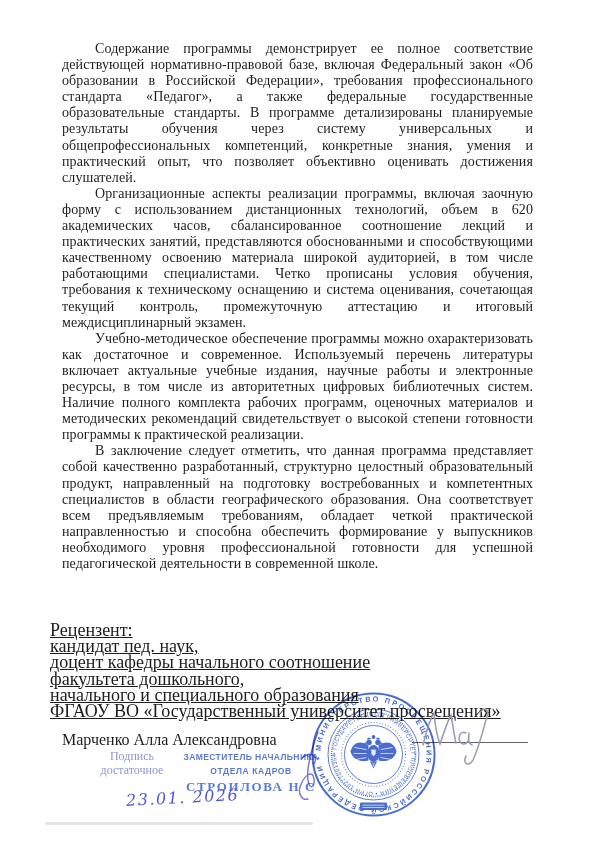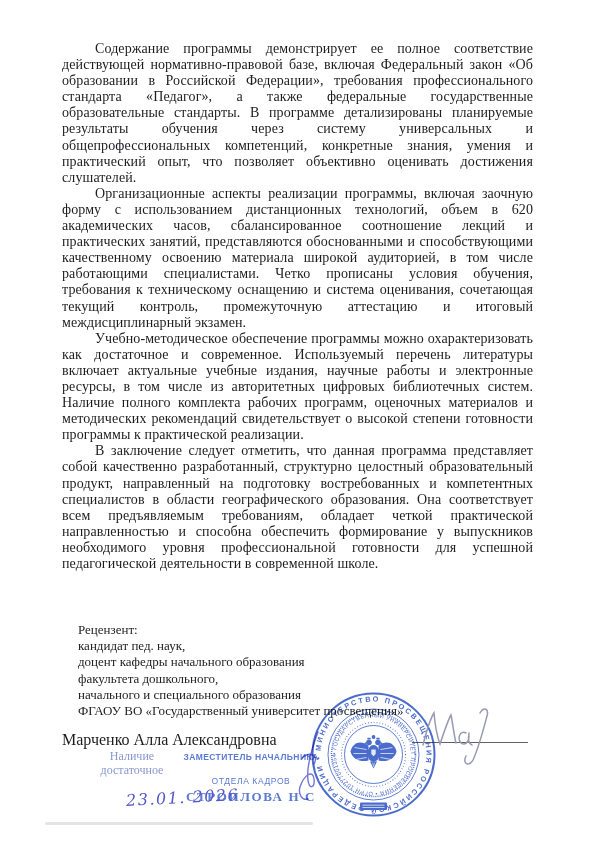--- a/index.html
+++ b/index.html
@@ -5,35 +5,35 @@
   html,body{margin:0;padding:0;background:#ffffff;}
   .page{
     position:relative;width:596px;height:849px;background:#ffffff;
     overflow:hidden;font-family:"Liberation Serif",serif;color:#1d1d20;border-radius:30px;
   }
   .body-text{position:absolute;left:62px;top:41px;width:471px;}
   .body-text p{
     margin:0;text-indent:33px;text-align:justify;
     font-size:14px;line-height:16.1px;letter-spacing:0.1px;
   }
-  .reviewer{position:absolute;left:78px;top:622px;width:471px;
-    font-size:13px;line-height:16.2px;}
+  .reviewer{position:absolute;left:50px;top:622px;width:471px;
+    font-size:18px;line-height:16.2px;text-decoration:underline;}
   .reviewer div{white-space:nowrap;}
   .name-line{position:absolute;left:62px;top:731px;font-size:16px;white-space:nowrap;}
 
   .podpis{
     position:absolute;left:94px;top:750px;width:76px;text-align:center;
     font-size:12px;line-height:13.5px;color:#8a96cf;
   }
   .stamp-text{
     position:absolute;left:180px;top:752px;width:142px;text-align:center;
     font-family:"Liberation Sans",sans-serif;color:#5b7bd3;
   }
   .stamp-text .s1{font-size:8.5px;letter-spacing:0.4px;font-weight:600;}
-  .stamp-text .s2{font-size:8.5px;letter-spacing:0.6px;font-weight:400;margin-top:14px;}
+  .stamp-text .s2{font-size:8.5px;letter-spacing:0.6px;font-weight:700;margin-top:4px;}
   .stamp-text .s3{font-size:13px;letter-spacing:1.6px;font-weight:bold;margin-top:2.5px;font-family:Liberation Serif, serif;}
   .hand-date{
     position:absolute;left:126px;top:788px;
     font-family:"DejaVu Serif",serif;font-style:italic;
     font-size:16px;letter-spacing:1.5px;color:#5457c8;
     transform:rotate(-3deg);
   }
   .sig-line{position:absolute;left:412px;top:742px;width:116px;height:0;
     border-top:1.2px solid #60606a;}
   .seal-svg{position:absolute;left:308px;top:689px;width:131px;height:131px;
@@ -52,30 +52,30 @@
   <div class="body-text">
     <p>Содержание программы демонстрирует ее полное соответствие действующей нормативно-правовой базе, включая Федеральный закон «Об образовании в Российской Федерации», требования профессионального стандарта «Педагог», а также федеральные государственные образовательные стандарты. В программе детализированы планируемые результаты обучения через систему универсальных и общепрофессиональных компетенций, конкретные знания, умения и практический опыт, что позволяет объективно оценивать достижения слушателей.</p>
     <p>Организационные аспекты реализации программы, включая заочную форму с использованием дистанционных технологий, объем в 620 академических часов, сбалансированное соотношение лекций и практических занятий, представляются обоснованными и способствующими качественному освоению материала широкой аудиторией, в том числе работающими специалистами. Четко прописаны условия обучения, требования к техническому оснащению и система оценивания, сочетающая текущий контроль, промежуточную аттестацию и итоговый междисциплинарный экзамен.</p>
     <p>Учебно-методическое обеспечение программы можно охарактеризовать как достаточное и современное. Используемый перечень литературы включает актуальные учебные издания, научные работы и электронные ресурсы, в том числе из авторитетных цифровых библиотечных систем. Наличие полного комплекта рабочих программ, оценочных материалов и методических рекомендаций свидетельствует о высокой степени готовности программы к практической реализации.</p>
     <p>В заключение следует отметить, что данная программа представляет собой качественно разработанный, структурно целостный образовательный продукт, направленный на подготовку востребованных и компетентных специалистов в области географического образования. Она соответствует всем предъявляемым требованиям, обладает четкой практической направленностью и способна обеспечить формирование у выпускников необходимого уровня профессиональной готовности для успешной педагогической деятельности в современной школе.</p>
   </div>
 
   <div class="reviewer">
     <div>Рецензент:</div>
     <div>кандидат пед. наук,</div>
-    <div>доцент кафедры начального образования</div>
+    <div>доцент кафедры начального соотношение</div>
     <div>факультета дошкольного,</div>
     <div>начального и специального образования</div>
     <div>ФГАОУ ВО «Государственный университет просвещения»</div>
   </div>
 
   <div class="name-line">Марченко Алла Александровна</div>
 
   <div class="podpis">
-    <div>Наличие</div>
+    <div>Подпись</div>
     <div>достаточное</div>
   </div>
 
   <div class="stamp-text">
     <div class="s1">ЗАМЕСТИТЕЛЬ НАЧАЛЬНИКА</div>
     <div class="s2">ОТДЕЛА КАДРОВ</div>
     <div class="s3">СТРОИЛОВА Н С</div>
   </div>
 
   <div class="hand-date">23.01. 2026</div>

